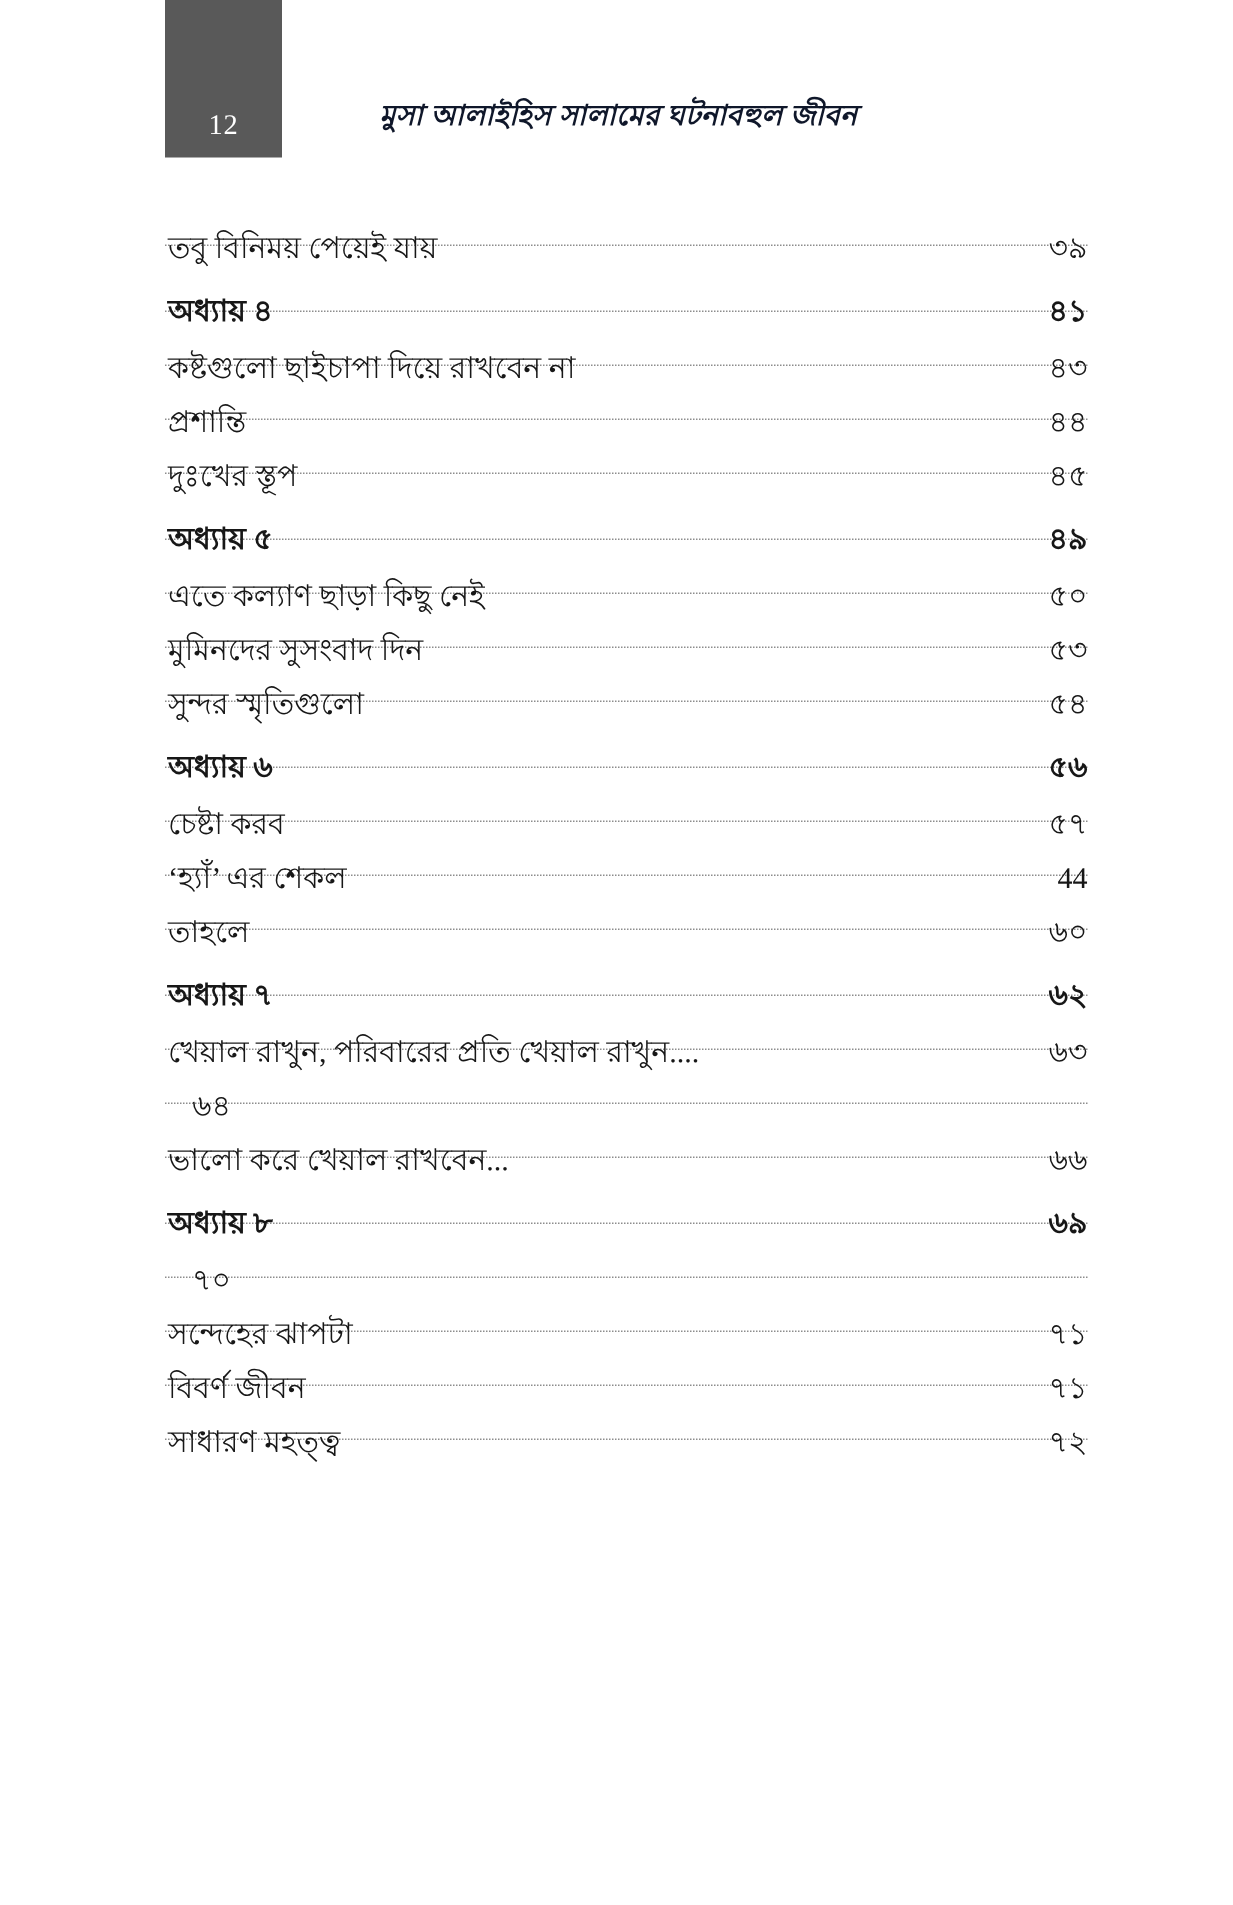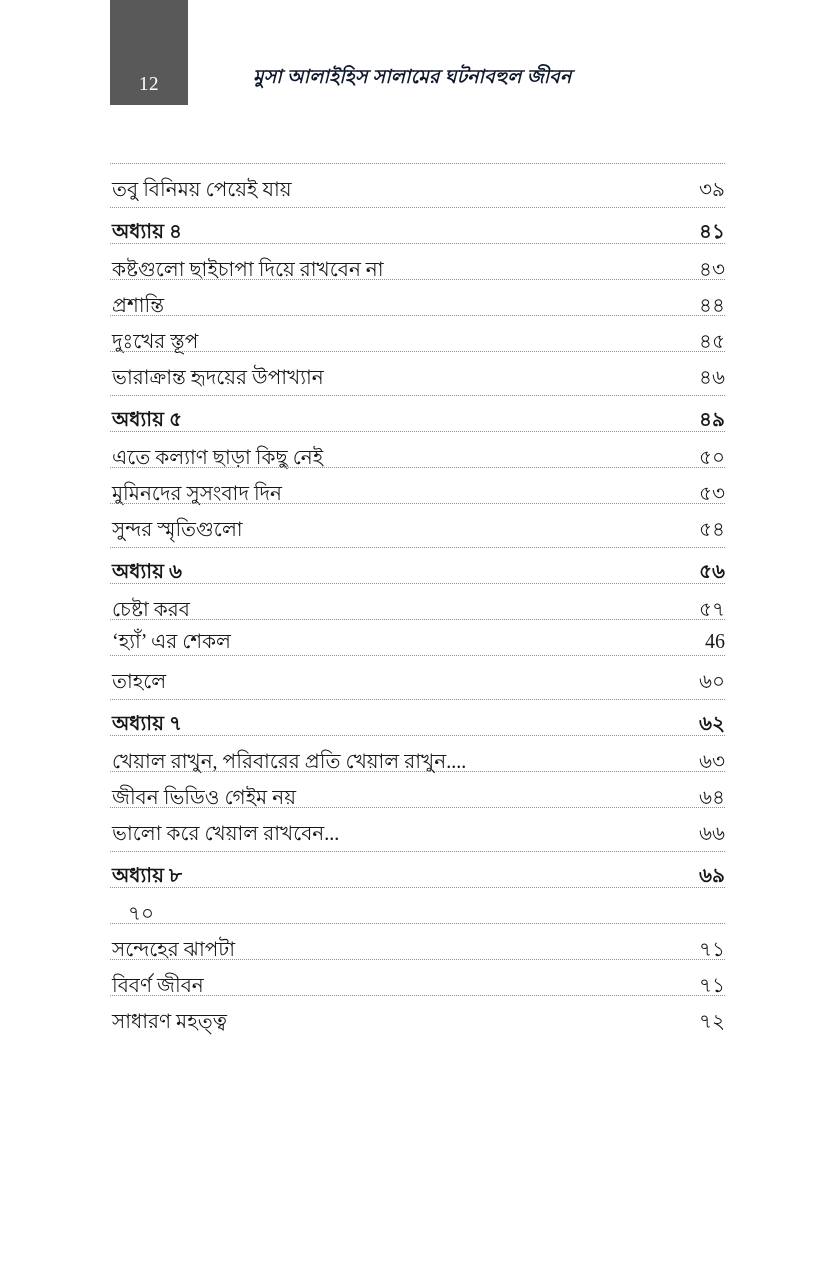--- a/index.html
+++ b/index.html
@@ -101,21 +101,20 @@
     font-family: "Liberation Serif", "DejaVu Serif", serif;
   }
 
   .toc-page {
     font-size: 20px;
     color: #171717;
     white-space: nowrap;
     text-align: right;
     min-width: 44px;
     font-family: "Liberation Serif", "DejaVu Serif", serif;
-    margin-top: 24px;
   }
 
   
   .toc-row > span {
     position: relative;
     top: 22px;
     text-align: right;
   }
   .toc-row.chapter > span {
     top: 28px;
@@ -147,24 +146,20 @@
         <span class="toc-page">৪৩</span>
       </div>
       <div class="toc-row">
         <span class="toc-title">প্রশান্তি</span>
         <span class="toc-page">৪৪</span>
       </div>
       <div class="toc-row">
         <span class="toc-title">দুঃখের স্তূপ</span>
         <span class="toc-page">৪৫</span>
       </div>
-      <div class="toc-row">
-        <span class="toc-title">ভারাক্রান্ত হৃদয়ের উপাখ্যান</span>
-        <span class="toc-page">৪৬</span>
-      </div>
       <div class="toc-row chapter">
         <span class="toc-title">অধ্যায় ৫</span>
         <span class="toc-page">৪৯</span>
       </div>
       <div class="toc-row">
         <span class="toc-title">এতে কল্যাণ ছাড়া কিছু নেই</span>
         <span class="toc-page">৫০</span>
       </div>
       <div class="toc-row">
         <span class="toc-title">মুমিনদের সুসংবাদ দিন</span>
@@ -177,36 +172,35 @@
       <div class="toc-row chapter">
         <span class="toc-title">অধ্যায় ৬</span>
         <span class="toc-page">৫৬</span>
       </div>
       <div class="toc-row">
         <span class="toc-title">চেষ্টা করব</span>
         <span class="toc-page">৫৭</span>
       </div>
       <div class="toc-row">
         <span class="toc-title">‘হ্যাঁ’ এর শেকল</span>
-        <span class="toc-page">46</span>
+        <span class="toc-page">44</span>
       </div>
       <div class="toc-row">
         <span class="toc-title">তাহলে</span>
         <span class="toc-page">৬০</span>
       </div>
       <div class="toc-row chapter">
         <span class="toc-title">অধ্যায় ৭</span>
         <span class="toc-page">৬২</span>
       </div>
       <div class="toc-row">
         <span class="toc-title">খেয়াল রাখুন, পরিবারের প্রতি খেয়াল রাখুন....</span>
         <span class="toc-page">৬৩</span>
       </div>
       <div class="toc-row">
-        <span class="toc-title">জীবন ভিডিও গেইম নয়</span>
         <span class="toc-page">৬৪</span>
       </div>
       <div class="toc-row">
         <span class="toc-title">ভালো করে খেয়াল রাখবেন...</span>
         <span class="toc-page">৬৬</span>
       </div>
       <div class="toc-row chapter">
         <span class="toc-title">অধ্যায় ৮</span>
         <span class="toc-page">৬৯</span>
       </div>

